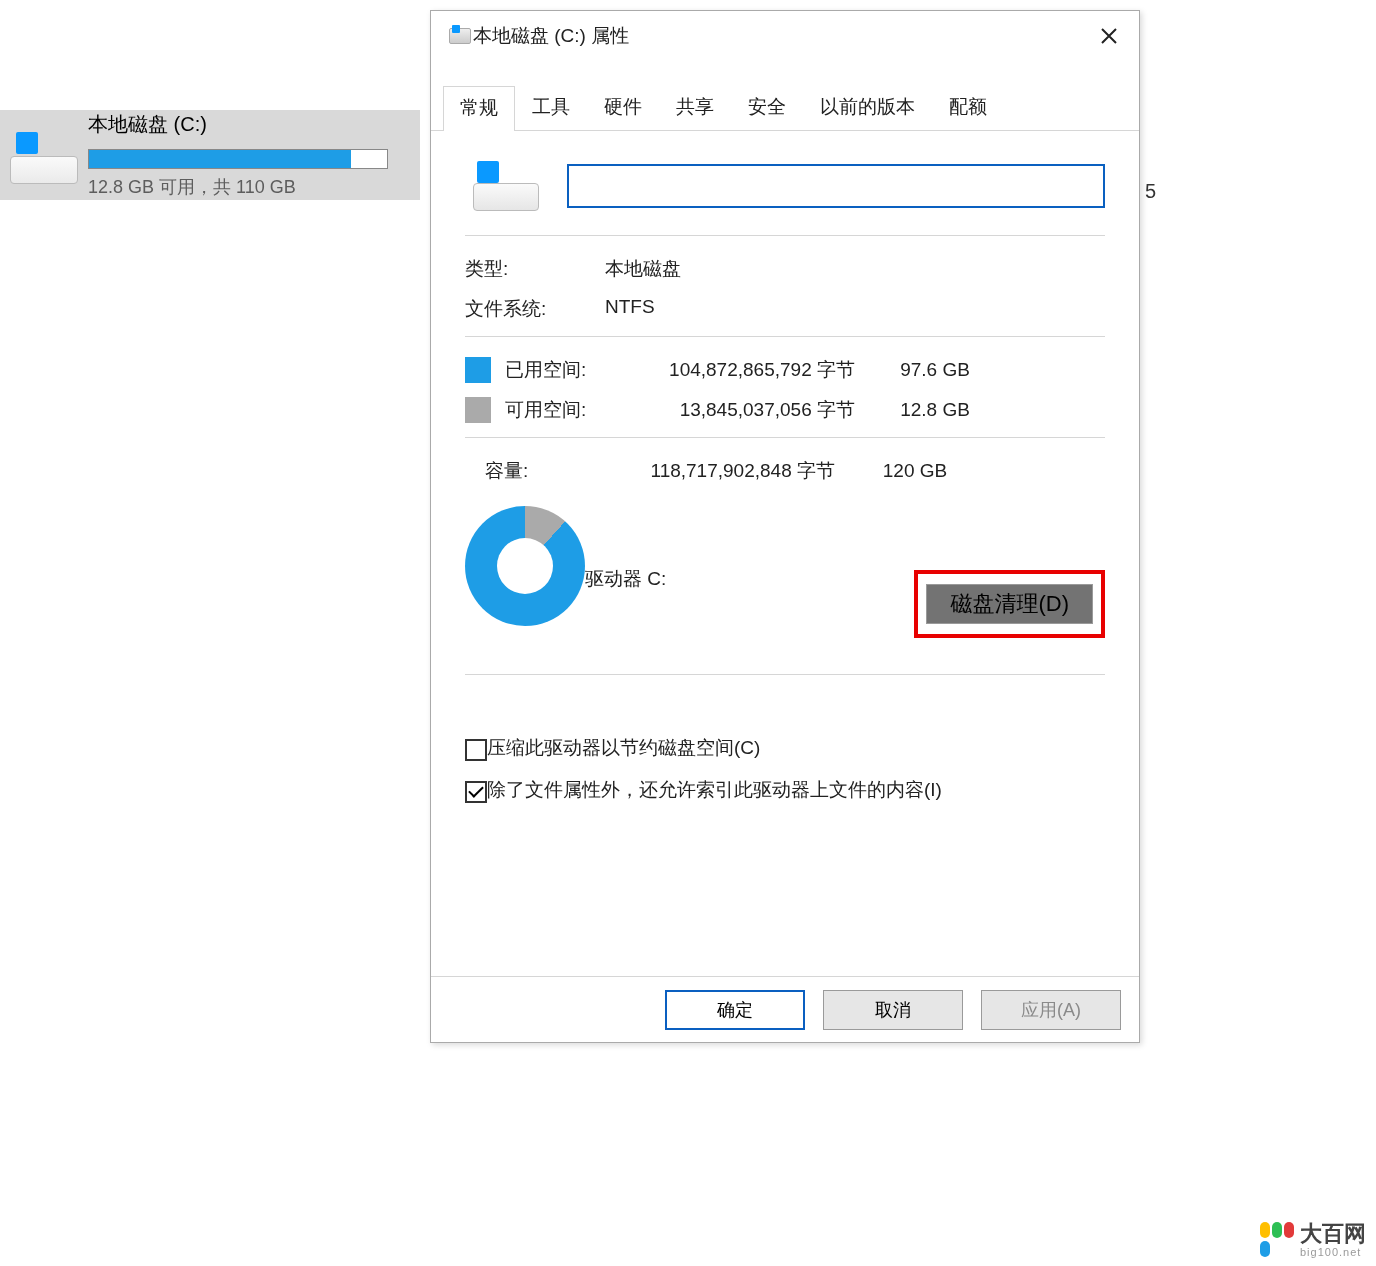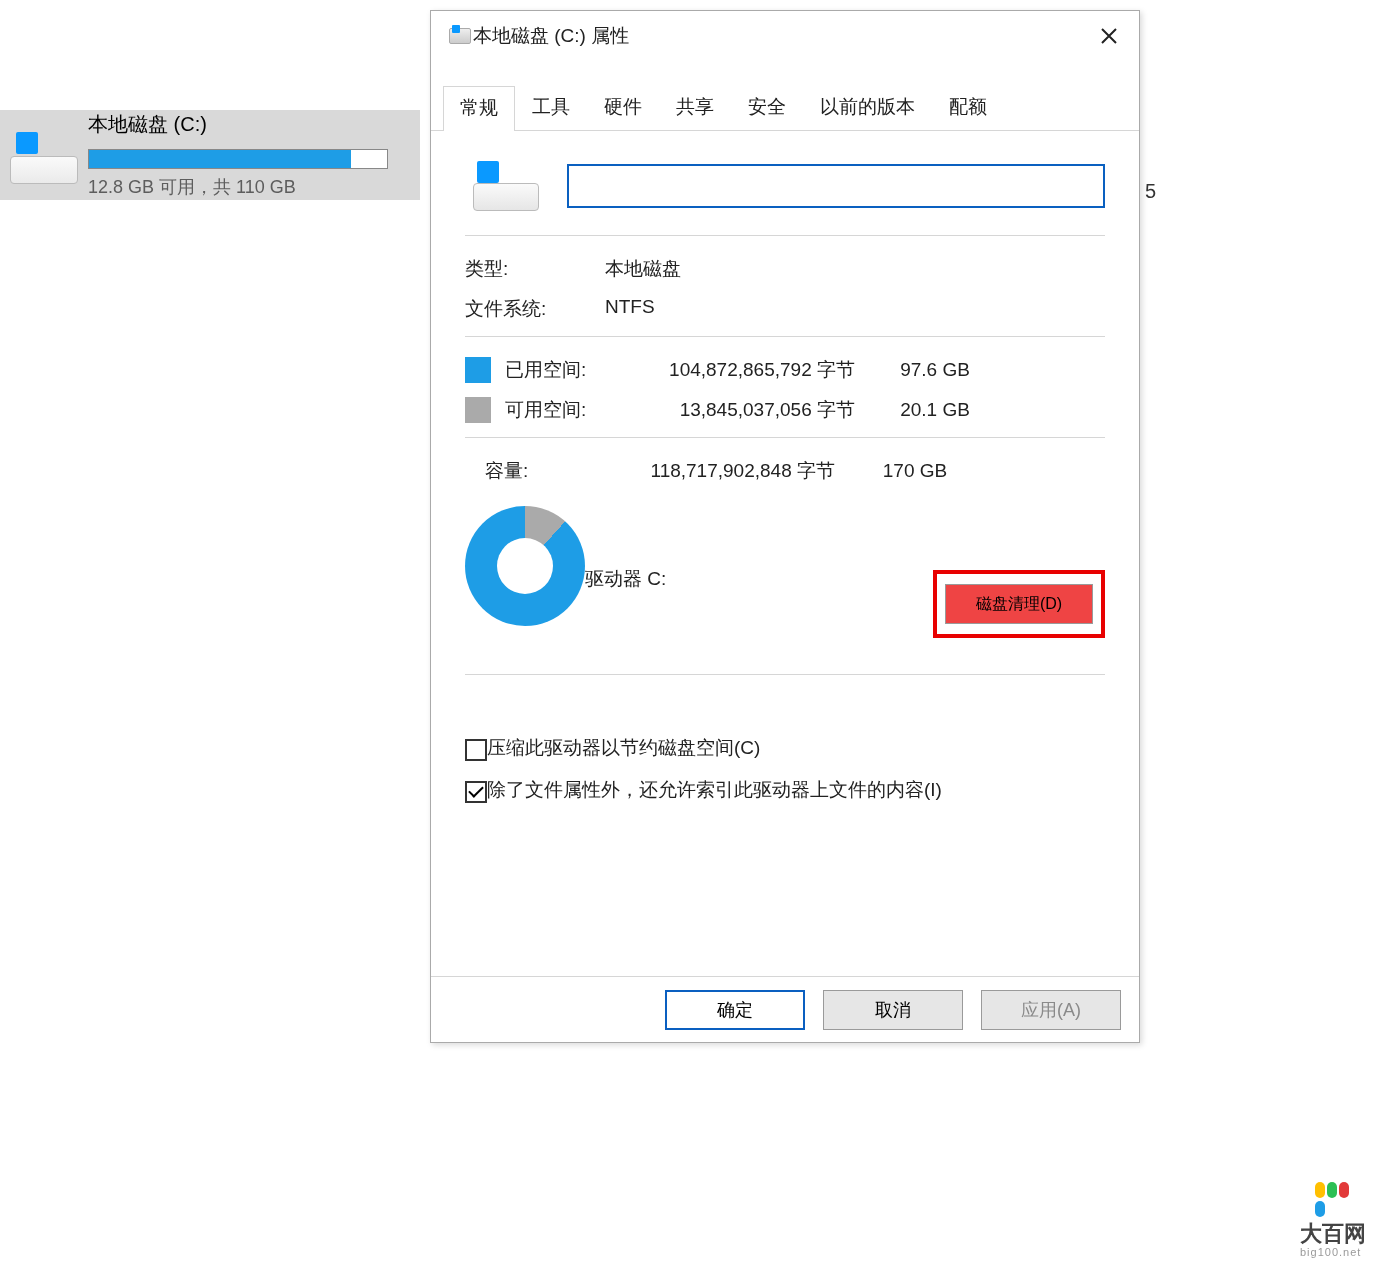--- a/index.html
+++ b/index.html
@@ -58,39 +58,39 @@
   .cap-row .label-col{ width:120px; }
   .cap-row .bytes-col{ width:260px; text-align:right; padding-right:30px; }
   .cap-row .size-col{ width:100px; }
 
   .chart-wrap { display:flex; flex-direction:row; align-items:center; margin-top:22px; position:relative; }
   .donut { width:120px; height:120px; border-radius:50%; background: conic-gradient(#aaa 0 42deg, #1e9de6 42deg 360deg); display:flex; align-items:center; justify-content:center; }
   .donut .hole { width:56px; height:56px; background:#fff; border-radius:50%; }
   .chart-label { margin-top:26px; font-size:19px; }
 
   .cleanup-wrap { position:absolute; right:0; bottom:-12px; border:4px solid #e80000; padding:10px 8px; }
-  .btn { min-width:148px; height:40px; border:1px solid #9a9a9a; background:#ef4444; font-size:16px; cursor:pointer; padding:0 23px; }
+  .btn { min-width:148px; height:40px; border:1px solid #9a9a9a; background:#737373; font-size:22px; cursor:pointer; padding:0 23px; }
   .disk-cleanup{ }
 
   .checks { margin-top:60px; }
   .chk-row { display:flex; align-items:flex-end; font-size:19px; margin-bottom:16px; }
   .chkbox { width:22px; height:22px; border:2px solid #333; display:flex; align-items:center; justify-content:center; }
   .chkbox.checked::after { content:""; display:block; width:12px; height:6px; border-left:2px solid #000; border-bottom:2px solid #000; transform:rotate(-45deg); margin-top:-4px; }
 
   
   .footer { height:66px; border-top:1px solid #d6d6d6; display:flex; align-items:center; justify-content:flex-end; gap:18px; padding:0 18px; }
   .fbtn { width:140px; height:40px; border:1px solid #9a9a9a; background:#e6e6e6; font-size:18px; cursor:pointer; }
   .fbtn.primary { border:2px solid #0a5fc0; background:#fff; }
   .fbtn.disabled { color:#8a8a8a; }
 
   
   .cut5 { position:absolute; left:1145px; top:180px; font-size:20px; color:#333; }
 
   
-  .watermark { position:absolute; right:10px; bottom:8px; display:flex; align-items:center; gap:4px; color:#7a7a7a; font-size:14px;flex-direction:column; }
+  .watermark { position:absolute; right:10px; bottom:8px; display:flex; align-items:center; gap:4px; color:#7a7a7a; font-size:14px; }
   .wm-logo { display:flex; flex-wrap:wrap; width:36px; height:36px; gap:2px; }
   .wm-dot{width:10px;height:16px;border-radius:5px;}
   .d1{background:#ffbf00;} .d2{background:#2dbf55;} .d3{background:#e23a3a;} .d4{background:#1e9de6;}
   .wm-txt { line-height:1.1; }
   .wm-big{font-size:22px;color:#444;font-weight:600;}
   .wm-small{font-size:11px;color:#9a9a9a;letter-spacing:1px;}
 </style>
 </head>
 <body>
 
@@ -157,30 +157,30 @@
       <div class="space-row">
         <div class="swatch used"></div>
         <div class="label-col">已用空间:</div>
         <div class="bytes-col">104,872,865,792 字节</div>
         <div class="size-col">97.6 GB</div>
       </div>
       <div class="space-row">
         <div class="swatch free"></div>
         <div class="label-col">可用空间:</div>
         <div class="bytes-col">13,845,037,056 字节</div>
-        <div class="size-col">20.1 GB</div>
+        <div class="size-col">12.8 GB</div>
       </div>
     </div>
 
     <div class="hr"></div>
 
     <div class="cap-row">
       <div class="label-col">容量:</div>
       <div class="bytes-col">118,717,902,848 字节</div>
-      <div class="size-col">170 GB</div>
+      <div class="size-col">120 GB</div>
     </div>
 
     <div class="chart-wrap">
       <div class="donut">
           <div class="hole"></div>
         </div>
       <div class="chart-label">驱动器 C:</div>
       <div class="cleanup-wrap">
         <button class="btn disk-cleanup">磁盘清理(D)</button>
       </div>

